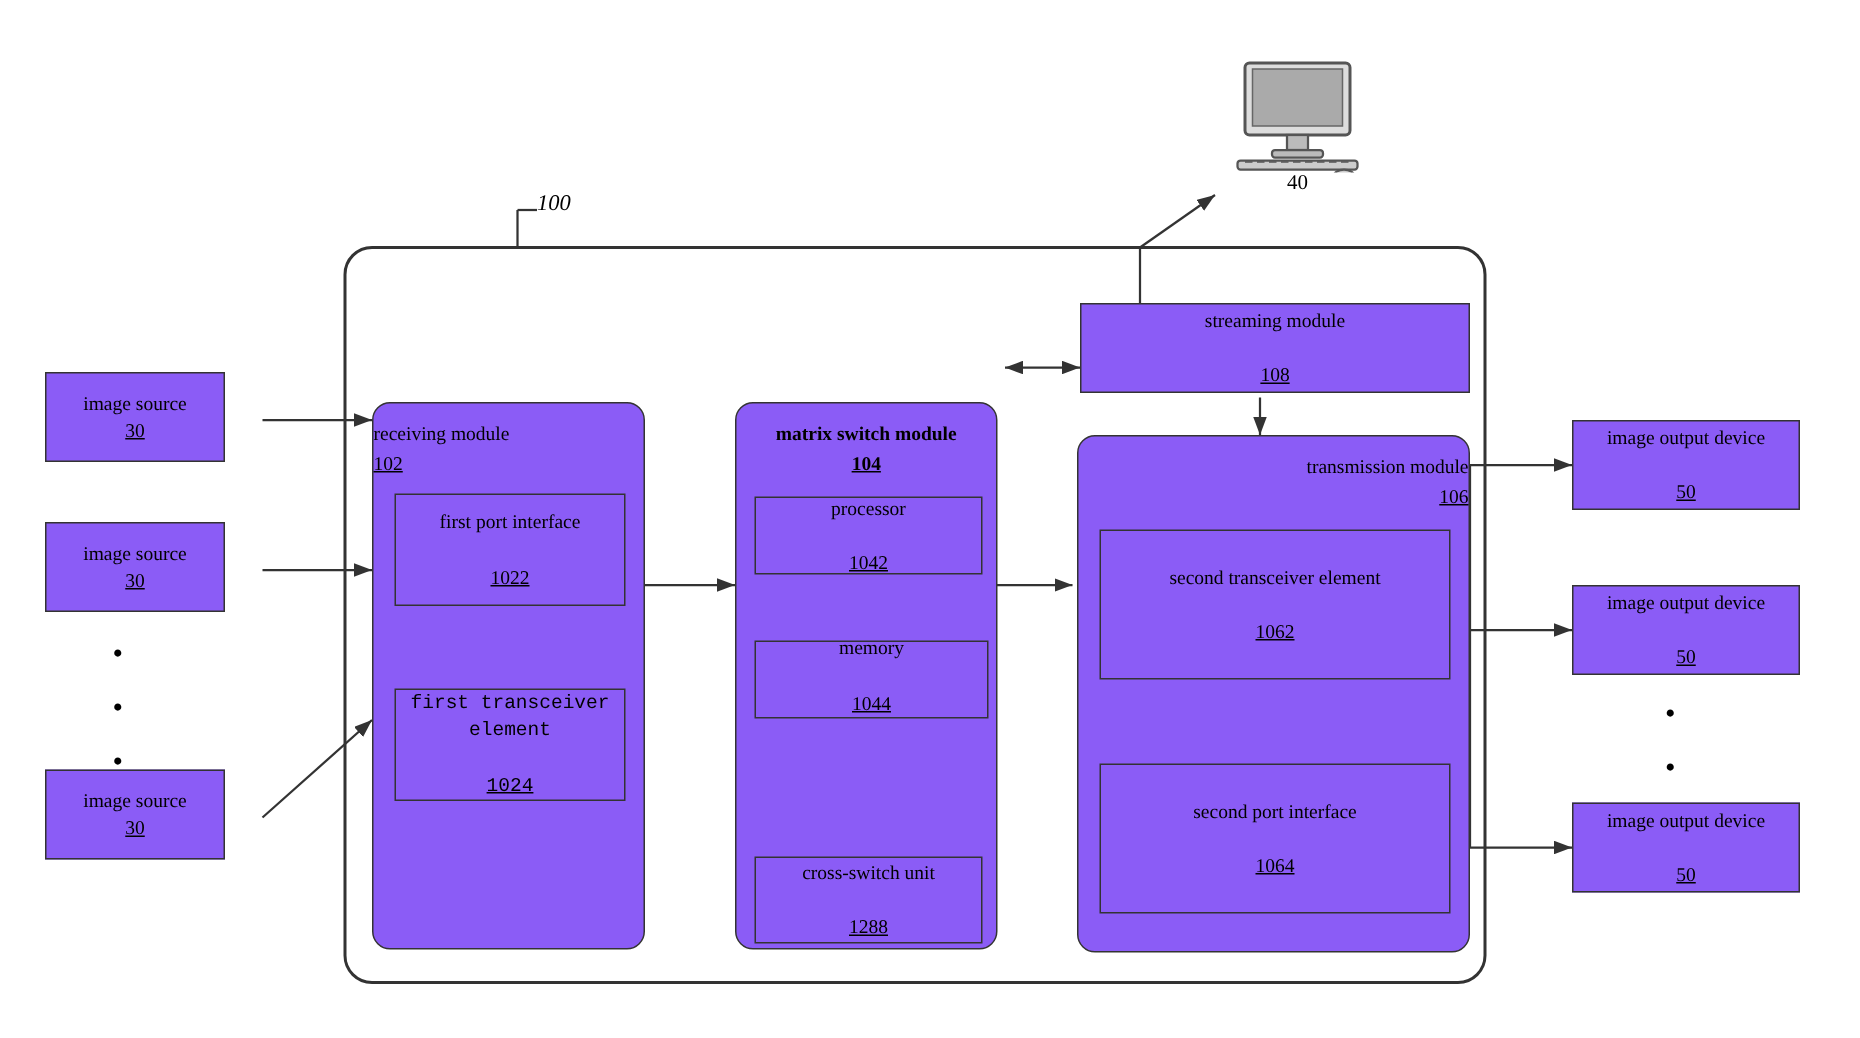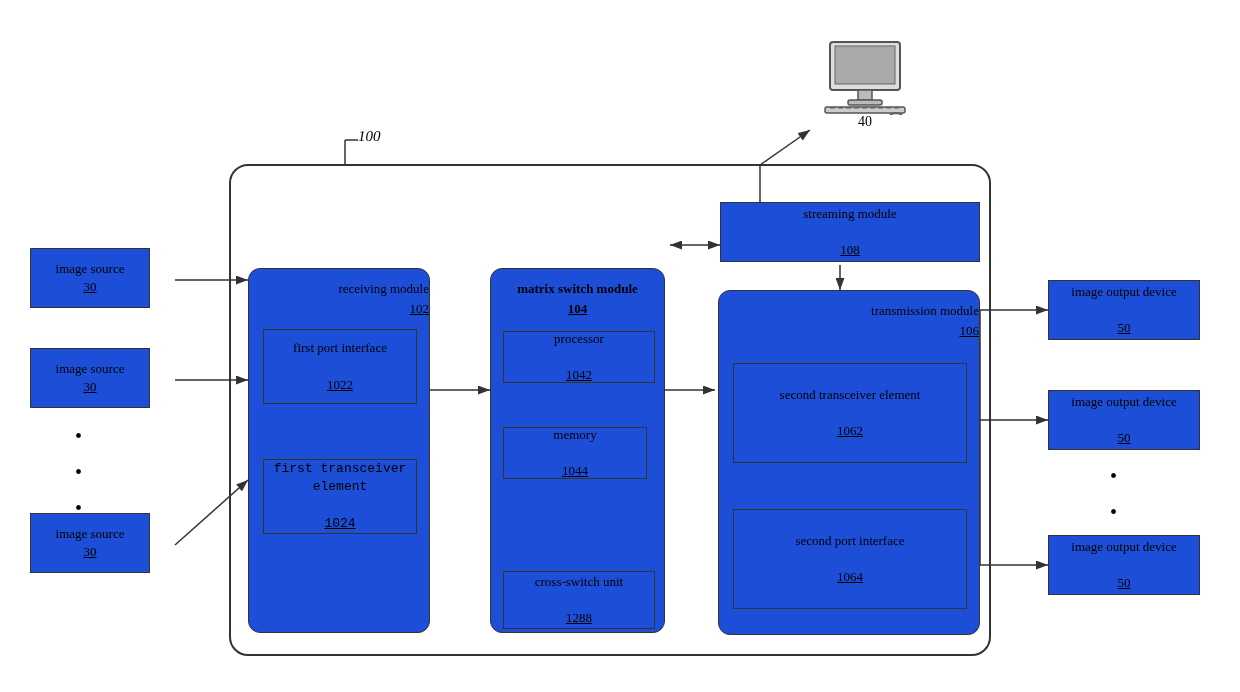--- a/index.html
+++ b/index.html
@@ -13,21 +13,21 @@
     }
     .diagram-container {
       position: absolute;
       top: 0; left: 0;
       width: 1240px;
       height: 692px;
     }
     .box {
       position: absolute;
       border: 1.5px solid #333;
-      background: #1d4ed8;
+      background: #8b5cf6;
       text-align: center;
       display: flex;
       flex-direction: column;
       align-items: center;
       justify-content: center;
       font-size: 13px;
       line-height: 1.4;
     }
     .box-rounded {
       border-radius: 12px;
@@ -142,21 +142,21 @@
   <div style="position:absolute; left:75px; top:418px; font-size:20px; line-height:1.8; text-align:center;">
     •<br>•<br>•
   </div>
 
   <div class="box" style="left:30px; top:513px; width:120px; height:60px;">
     <span>image source</span>
     <span class="label-underline">30</span>
   </div>
 
   <div class="box box-rounded" style="left:248px; top:268px; width:182px; height:365px;">
-    <div style="position:absolute; top:10px; left:0; width:100%; text-align:right;" class="module-label">
+    <div style="position:absolute; top:10px; left:0; width:100%; text-align:left;" class="module-label">
       <span>receiving module</span><br>
       <span class="label-underline">102</span>
     </div>
 
     <div class="box" style="position:absolute; left:14px; top:60px; width:154px; height:75px;">
       <span>first port interface</span>
         <br>
       <span class="label-underline">1022</span>
     </div>
 
@@ -170,38 +170,38 @@
   <div class="box box-rounded" style="left:490px; top:268px; width:175px; height:365px;">
     <div style="position:absolute; top:10px; left:0; width:100%; text-align:center;font-weight:bold;" class="module-label">
       <span>matrix switch module</span><br>
       <span class="label-underline">104</span>
     </div>
 
     <div class="box" style="position:absolute; left:12px; top:62px; width:152px; height:52px;">
       <span>processor</span>&nbsp;<span class="label-underline">1042</span>
     </div>
 
-    <div class="box" style="position:absolute; left:12px; top:158px; width:144px; height:52px;">
+    <div class="box" style="position:absolute; left:12px; top:158px; width:156px; height:52px;justify-content:flex-end;">
       <span>memory</span>&nbsp;<span class="label-underline">1044</span>
     </div>
 
     <div class="box" style="position:absolute; left:12px; top:258px; width:152px; height:58px;margin-top:44px;">
       <span>cross-switch unit</span>
         <br>
       <span class="label-underline">1288</span>
     </div>
   </div>
 
   <div class="box box-rounded" style="left:718px; top:290px; width:262px; height:345px;">
     <div style="position:absolute; top:10px; left:0; width:100%; text-align:right;" class="module-label">
       <span>transmission module</span><br>
       <span class="label-underline">106</span>
     </div>
 
-    <div class="box" style="position:absolute; left:14px; top:72px; width:234px; height:100px;">
+    <div class="box" style="position:absolute; left:14px; top:62px; width:234px; height:100px;">
       <span>second transceiver element</span>
         <br>
       <span class="label-underline">1062</span>
     </div>
 
     <div class="box" style="position:absolute; left:14px; top:218px; width:234px; height:100px;">
       <span>second port interface</span>
         <br>
       <span class="label-underline">1064</span>
     </div>

